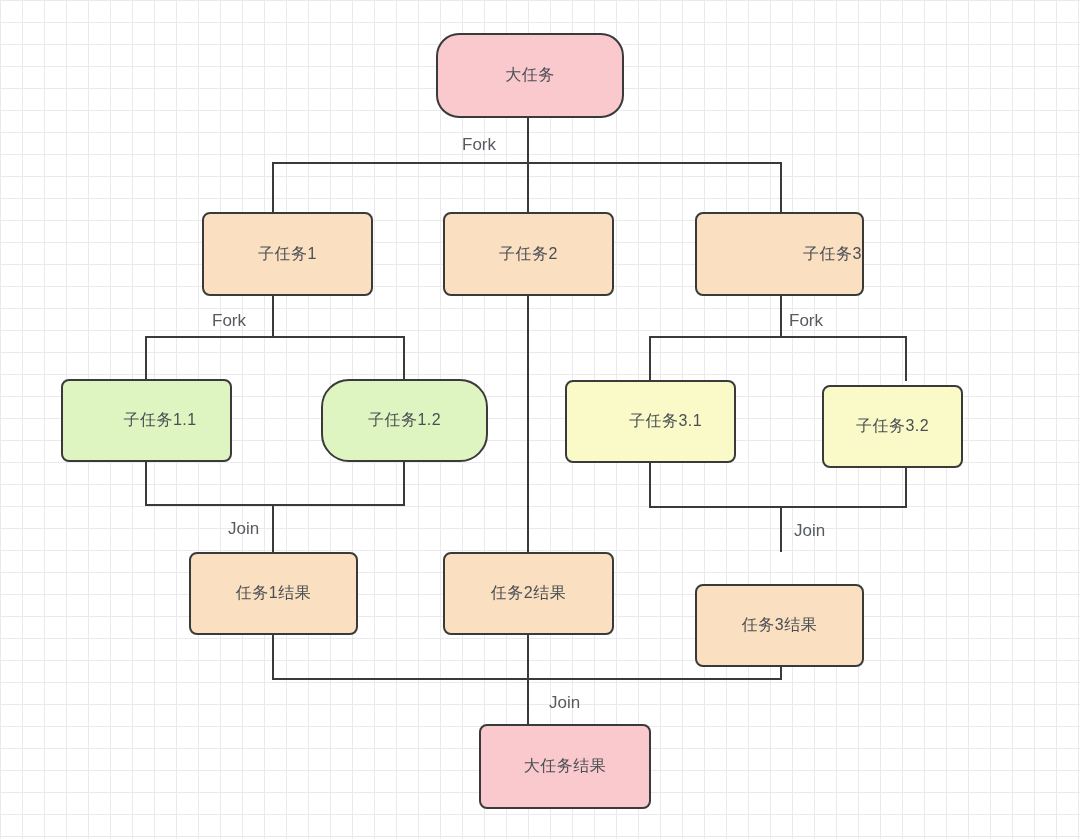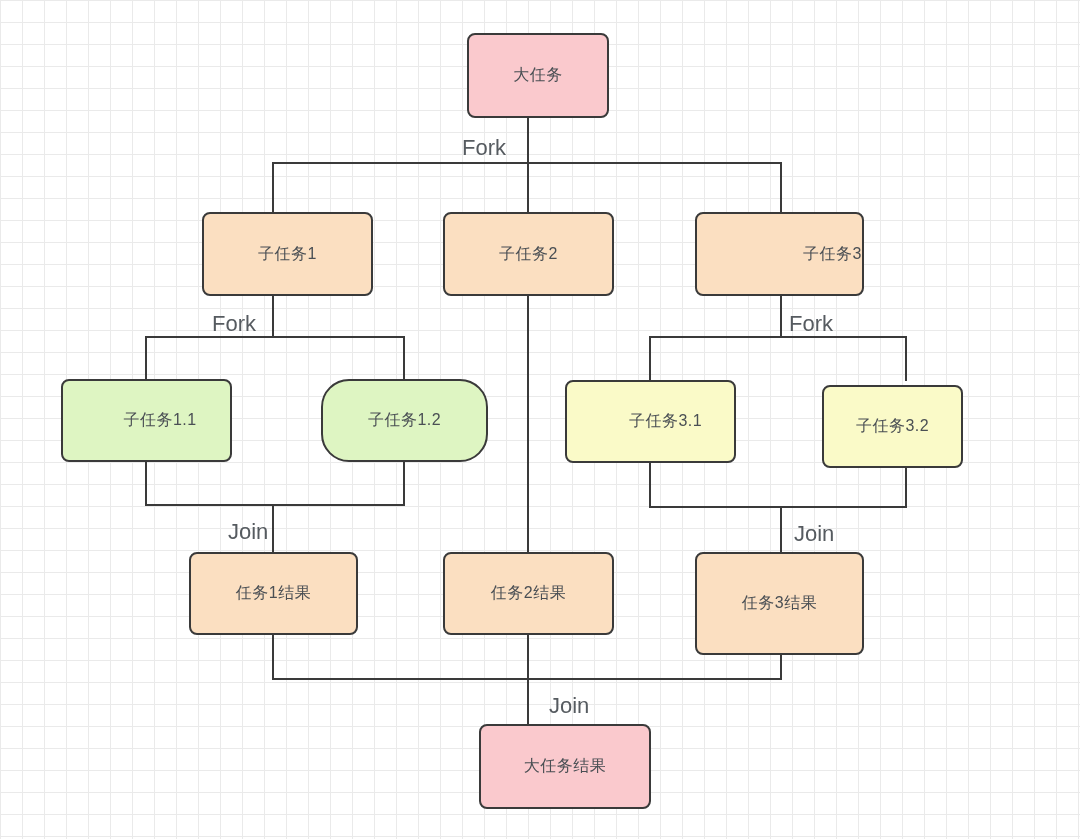--- a/index.html
+++ b/index.html
@@ -29,21 +29,21 @@
     font-size: 16px;
     color: #4a4f54;
     letter-spacing: 0.5px;
   }
   .seg {
     position: absolute;
     background: #3a3a3a;
   }
   .edge-label {
     position: absolute;
-    font-size: 22px;
+    font-size: 17px;
     color: #565b60;
     white-space: nowrap;
   }
 </style>
 </head>
 <body>
 
 <div class="canvas" id="canvas">
     <div class="seg" style="left: 527px; top: 118px; width: 2px; height: 46px;"></div>
     <div class="seg" style="left: 272px; top: 162px; width: 510px; height: 2px;"></div>
@@ -65,21 +65,21 @@
     <div class="seg" style="left: 272px; top: 504px; width: 2px; height: 48px;"></div>
     <div class="seg" style="left: 649px; top: 463px; width: 2px; height: 45px;"></div>
     <div class="seg" style="left: 905px; top: 463px; width: 2px; height: 45px;"></div>
     <div class="seg" style="left: 649px; top: 506px; width: 258px; height: 2px;"></div>
     <div class="seg" style="left: 780px; top: 506px; width: 2px; height: 46px;"></div>
     <div class="seg" style="left: 272px; top: 635px; width: 2px; height: 45px;"></div>
     <div class="seg" style="left: 527px; top: 635px; width: 2px; height: 45px;"></div>
     <div class="seg" style="left: 780px; top: 635px; width: 2px; height: 45px;"></div>
     <div class="seg" style="left: 272px; top: 678px; width: 510px; height: 2px;"></div>
     <div class="seg" style="left: 527px; top: 678px; width: 2px; height: 46px;"></div>
-    <div class="node" style="left: 467px; top: 33px; width: 142px; height: 85px; background: rgb(250, 201, 205); border-color: rgb(58, 58, 58);">
+    <div class="node" style="left: 436px; top: 33px; width: 188px; height: 85px; background: rgb(250, 201, 205); border-color: rgb(58, 58, 58); border-radius: 23px;">
       <span>大任务</span>
     </div>
     <div class="node" style="left: 202px; top: 212px; width: 171px; height: 84px; background: rgb(251, 223, 193); border-color: rgb(58, 58, 58);">
       <span>子任务1</span>
     </div>
     <div class="node" style="left: 443px; top: 212px; width: 171px; height: 84px; background: rgb(251, 223, 193); border-color: rgb(58, 58, 58);">
       <span>子任务2</span>
     </div>
     <div class="node" style="left: 695px; top: 212px; width: 169px; height: 84px; background: rgb(251, 223, 193); border-color: rgb(58, 58, 58); justify-content: flex-end;">
       <span>子任务3</span>
@@ -95,21 +95,21 @@
     </div>
     <div class="node" style="left: 822px; top: 385px; width: 141px; height: 83px; background: rgb(250, 250, 200); border-color: rgb(58, 58, 58);">
       <span>子任务3.2</span>
     </div>
     <div class="node" style="left: 189px; top: 552px; width: 169px; height: 83px; background: rgb(251, 223, 193); border-color: rgb(58, 58, 58);">
       <span>任务1结果</span>
     </div>
     <div class="node" style="left: 443px; top: 552px; width: 171px; height: 83px; background: rgb(251, 223, 193); border-color: rgb(58, 58, 58);">
       <span>任务2结果</span>
     </div>
-    <div class="node" style="left: 695px; top: 552px; width: 169px; height: 103px; background: rgb(251, 223, 193); border-color: rgb(58, 58, 58);">
+    <div class="node" style="left: 695px; top: 584px; width: 169px; height: 83px; background: rgb(251, 223, 193); border-color: rgb(58, 58, 58);">
       <span>任务3结果</span>
     </div>
     <div class="node" style="left: 443px; top: 724px; width: 172px; height: 85px; background: rgb(250, 201, 205); border-color: rgb(58, 58, 58); margin-left: 36px;">
       <span>大任务结果</span>
     </div>
     <div class="edge-label" style="left: 462px; top: 135px; color: rgb(86, 91, 96);">Fork</div>
     <div class="edge-label" style="left: 212px; top: 311px; color: rgb(86, 91, 96);">Fork</div>
     <div class="edge-label" style="left: 789px; top: 311px; color: rgb(86, 91, 96);">Fork</div>
     <div class="edge-label" style="left: 228px; top: 519px; color: rgb(86, 91, 96);">Join</div>
     <div class="edge-label" style="left: 794px; top: 521px; color: rgb(86, 91, 96);">Join</div>

